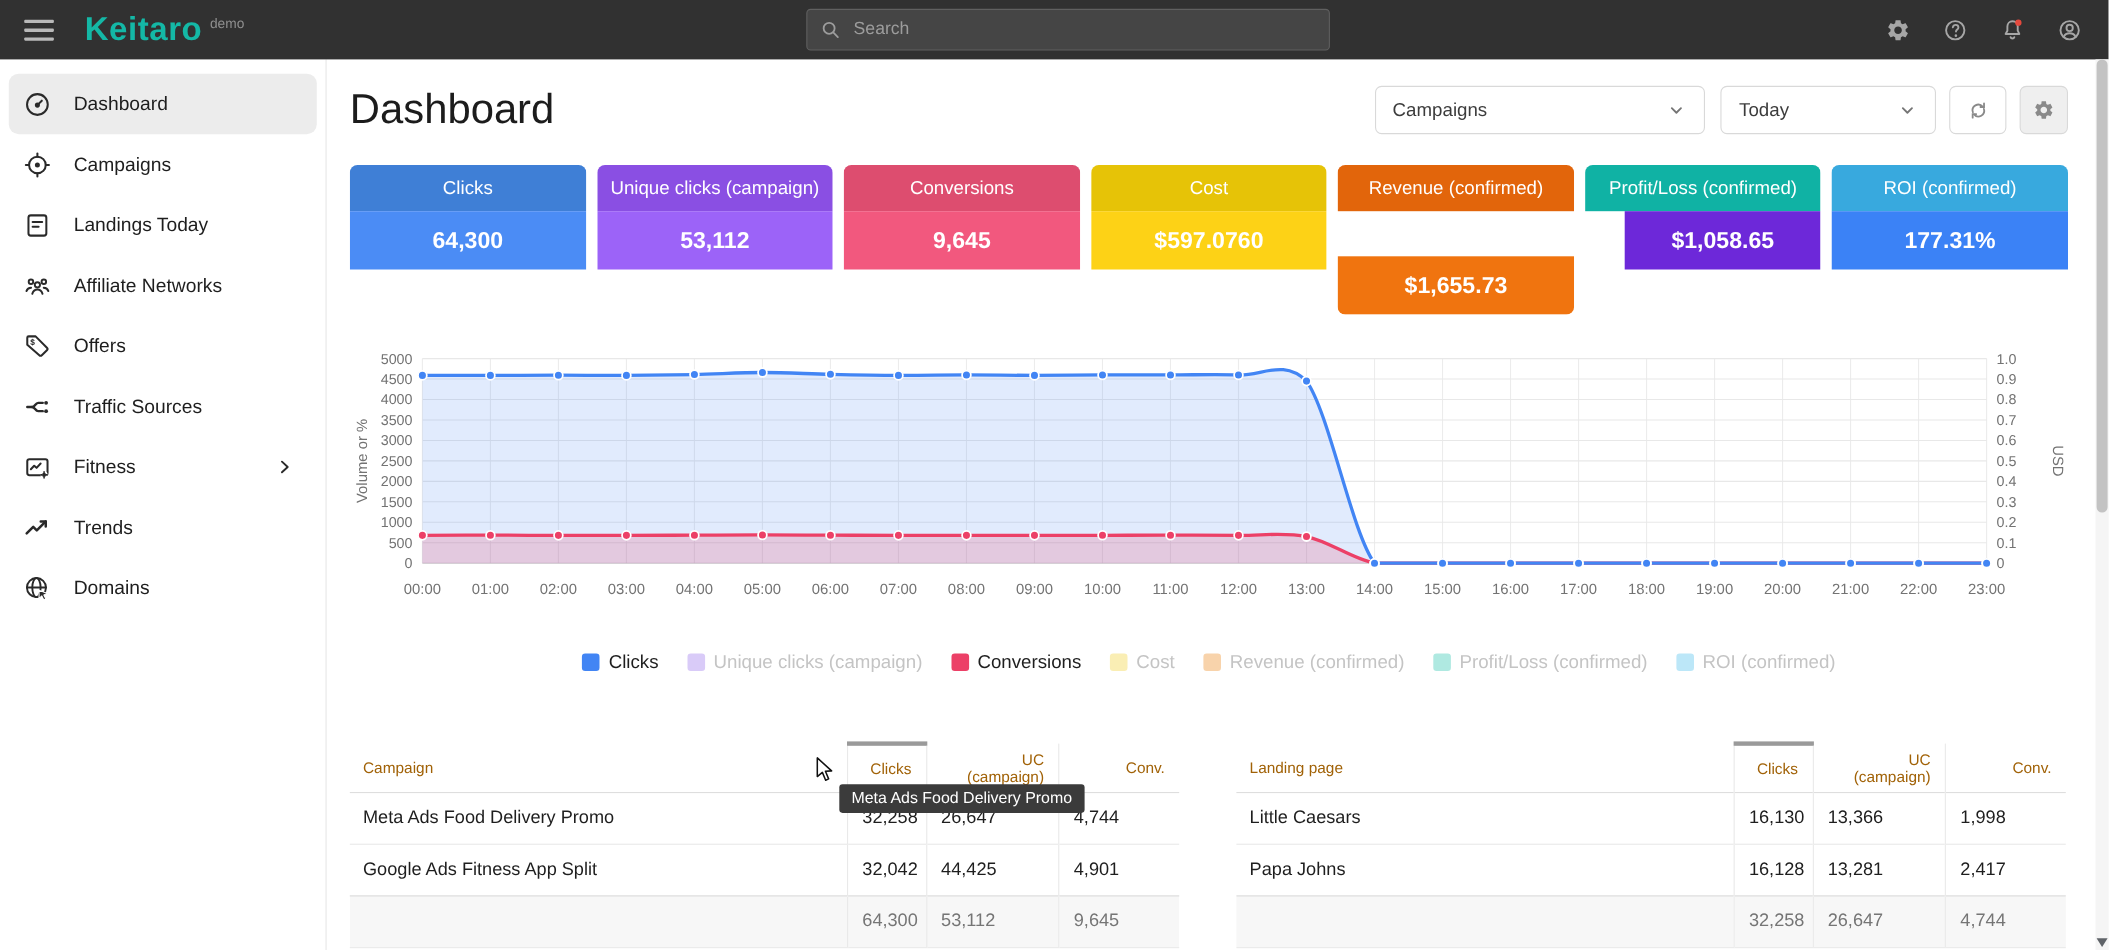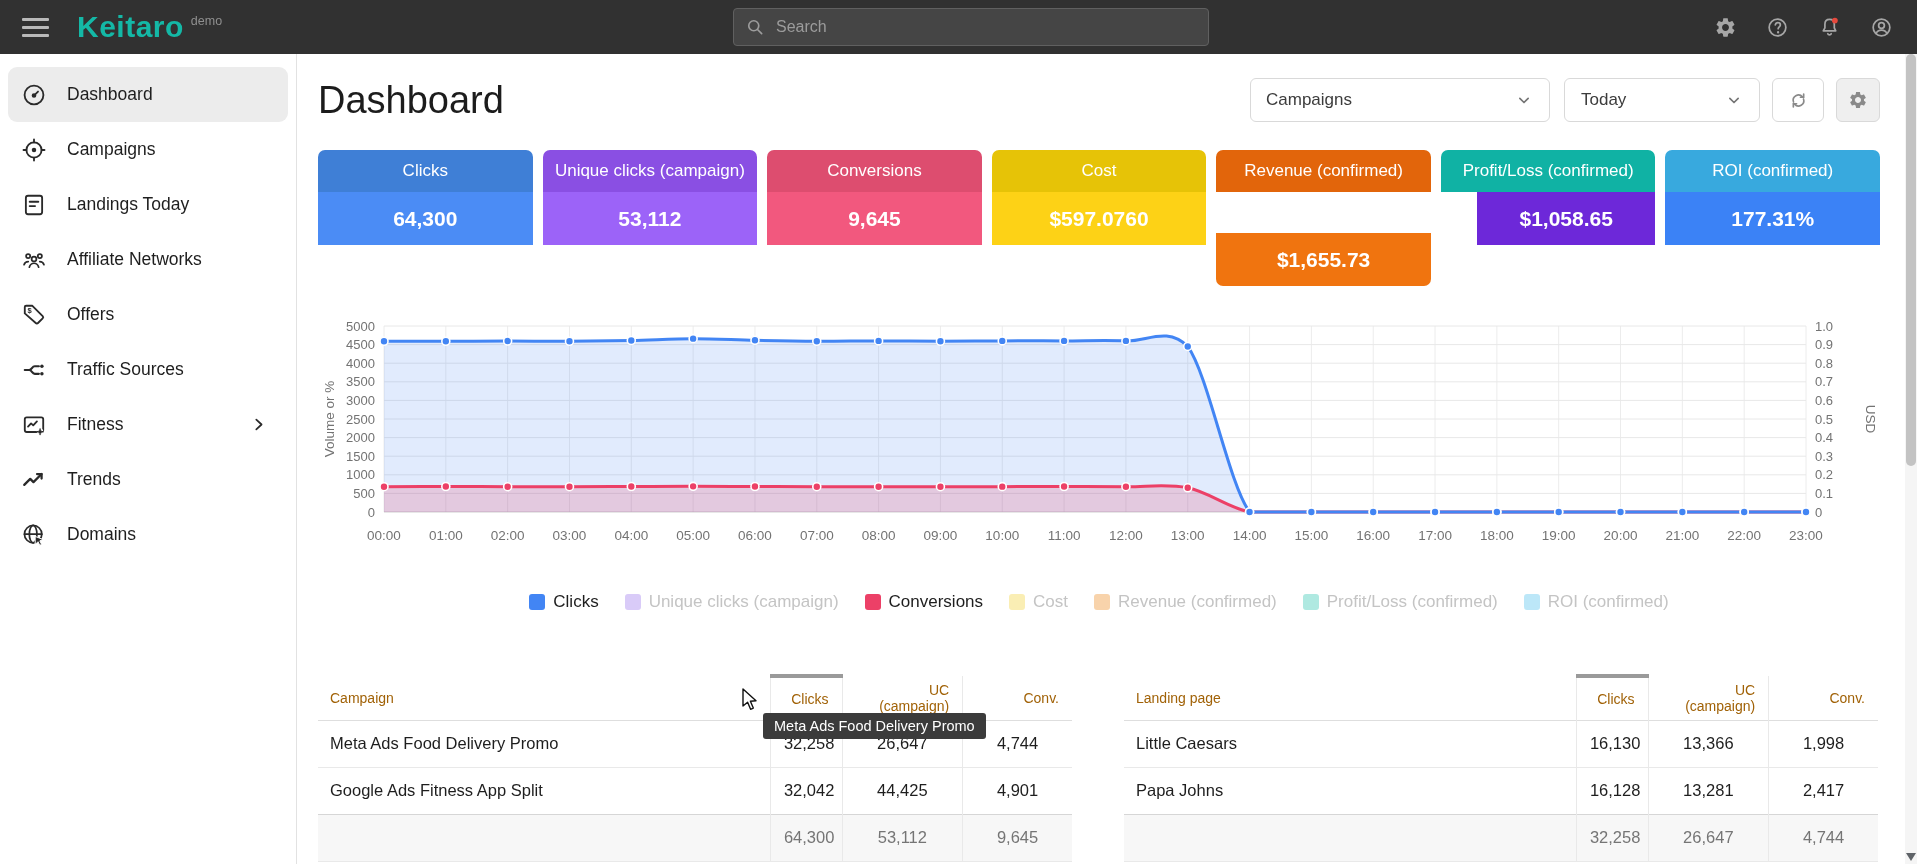--- a/index.html
+++ b/index.html
@@ -66,21 +66,21 @@
   .lg-item.off { color:#c4c4c4; }
   .lg-item.on { color:#1e1e1e; }
 
   
   .tables { display:flex; gap:52px; margin-top:62px; }
   table.data { width:754px; border-collapse:collapse; table-layout:fixed; }
   table.data th { font-weight:400; color:#a16207; font-size:14px; height:44px; text-align:right; padding:0 13px; }
   table.data th.first { text-align:left; padding-left:12px; }
   table.data th.sorted { border-top:4px solid #9a9a9a; }
   table.data thead tr { border-bottom:1px solid #dedede; }
-  table.data td { height:47px; font-size:16.5px; color:#1e1e1e; text-align:center; padding:0 13px;
+  table.data td { height:47px; font-size:16.5px; color:#1e1e1e; text-align:left; padding:0 13px;
     overflow:hidden; white-space:nowrap; }
   table.data td.first { text-align:left; padding-left:12px; }
   table.data tbody tr { border-bottom:1px solid #e9e9e9; cursor:pointer; }
   table.data th:not(.first), table.data td:not(.first) { border-left:1px solid #e9e9e9; }
   table.data tfoot td { background:#f7f7f7; color:#757575; border-top:1px solid #d6d6d6;
     border-bottom:1px solid #e9e9e9; }
 
   
   .tooltip { position:absolute; left:466px; top:659px; background:#3b3b3b; color:#fff;
     font-size:14.5px; padding:5px 11px; border-radius:3px; white-space:nowrap; z-index:30; }

